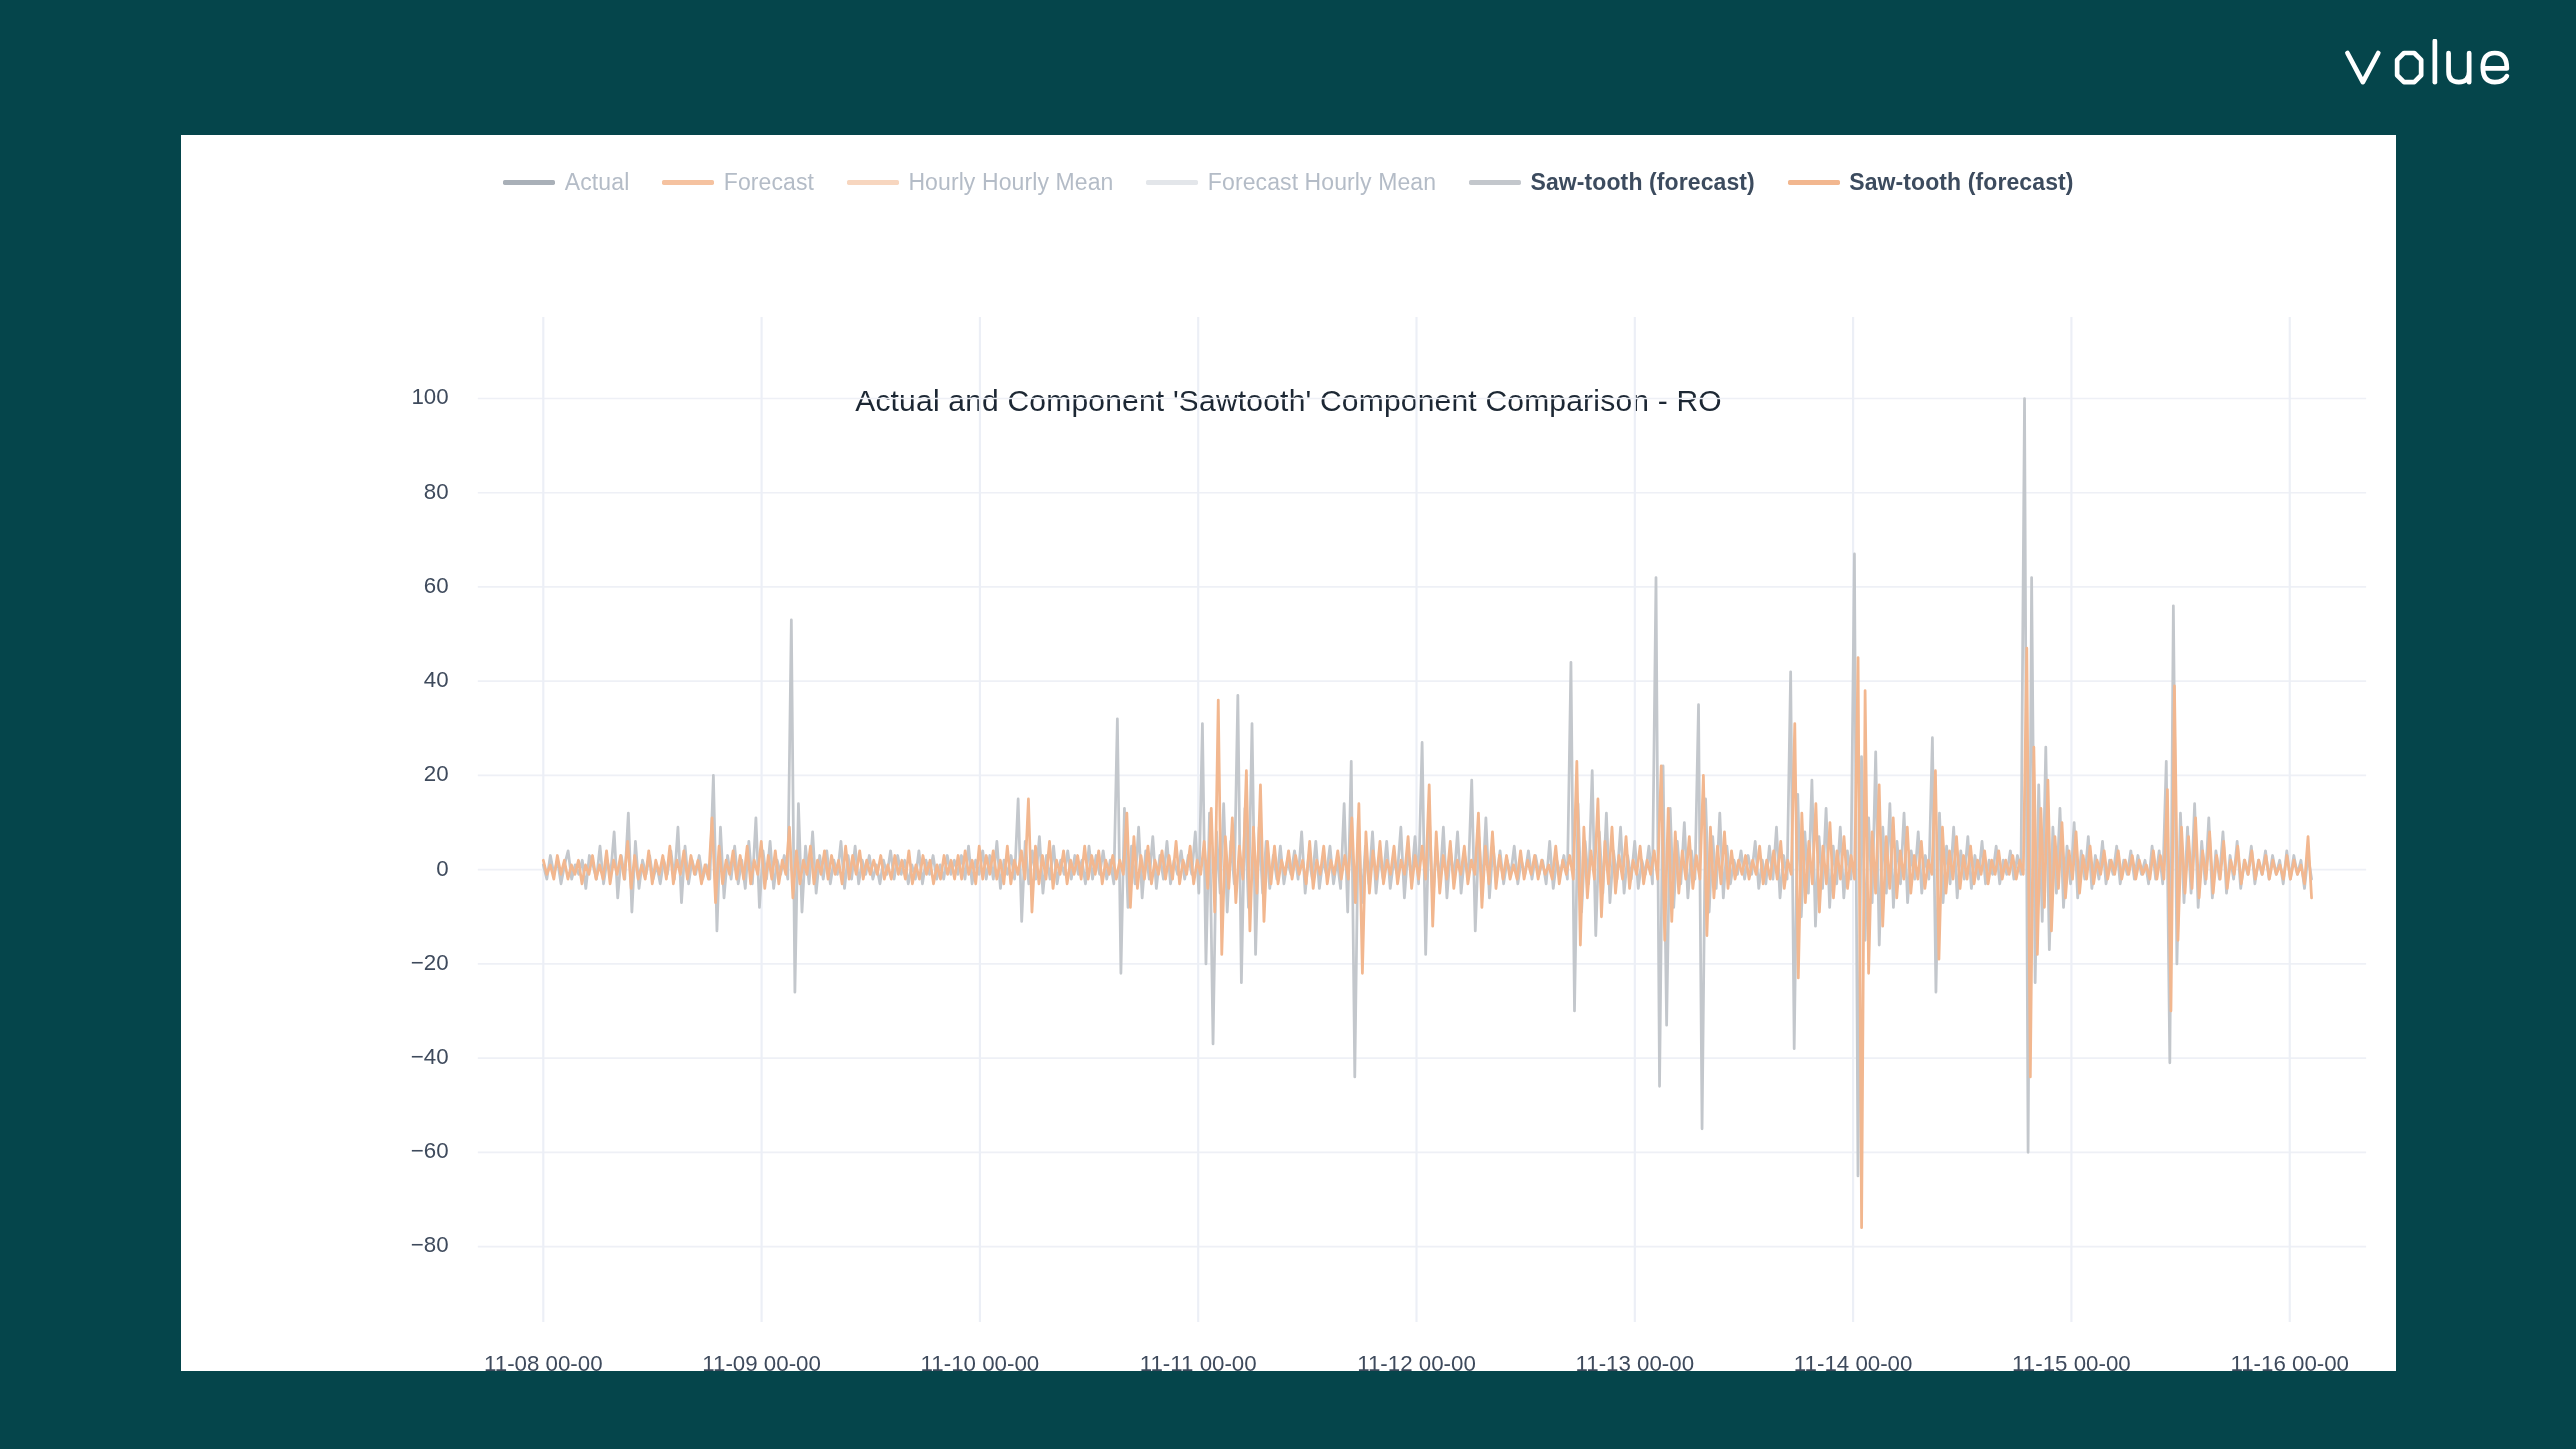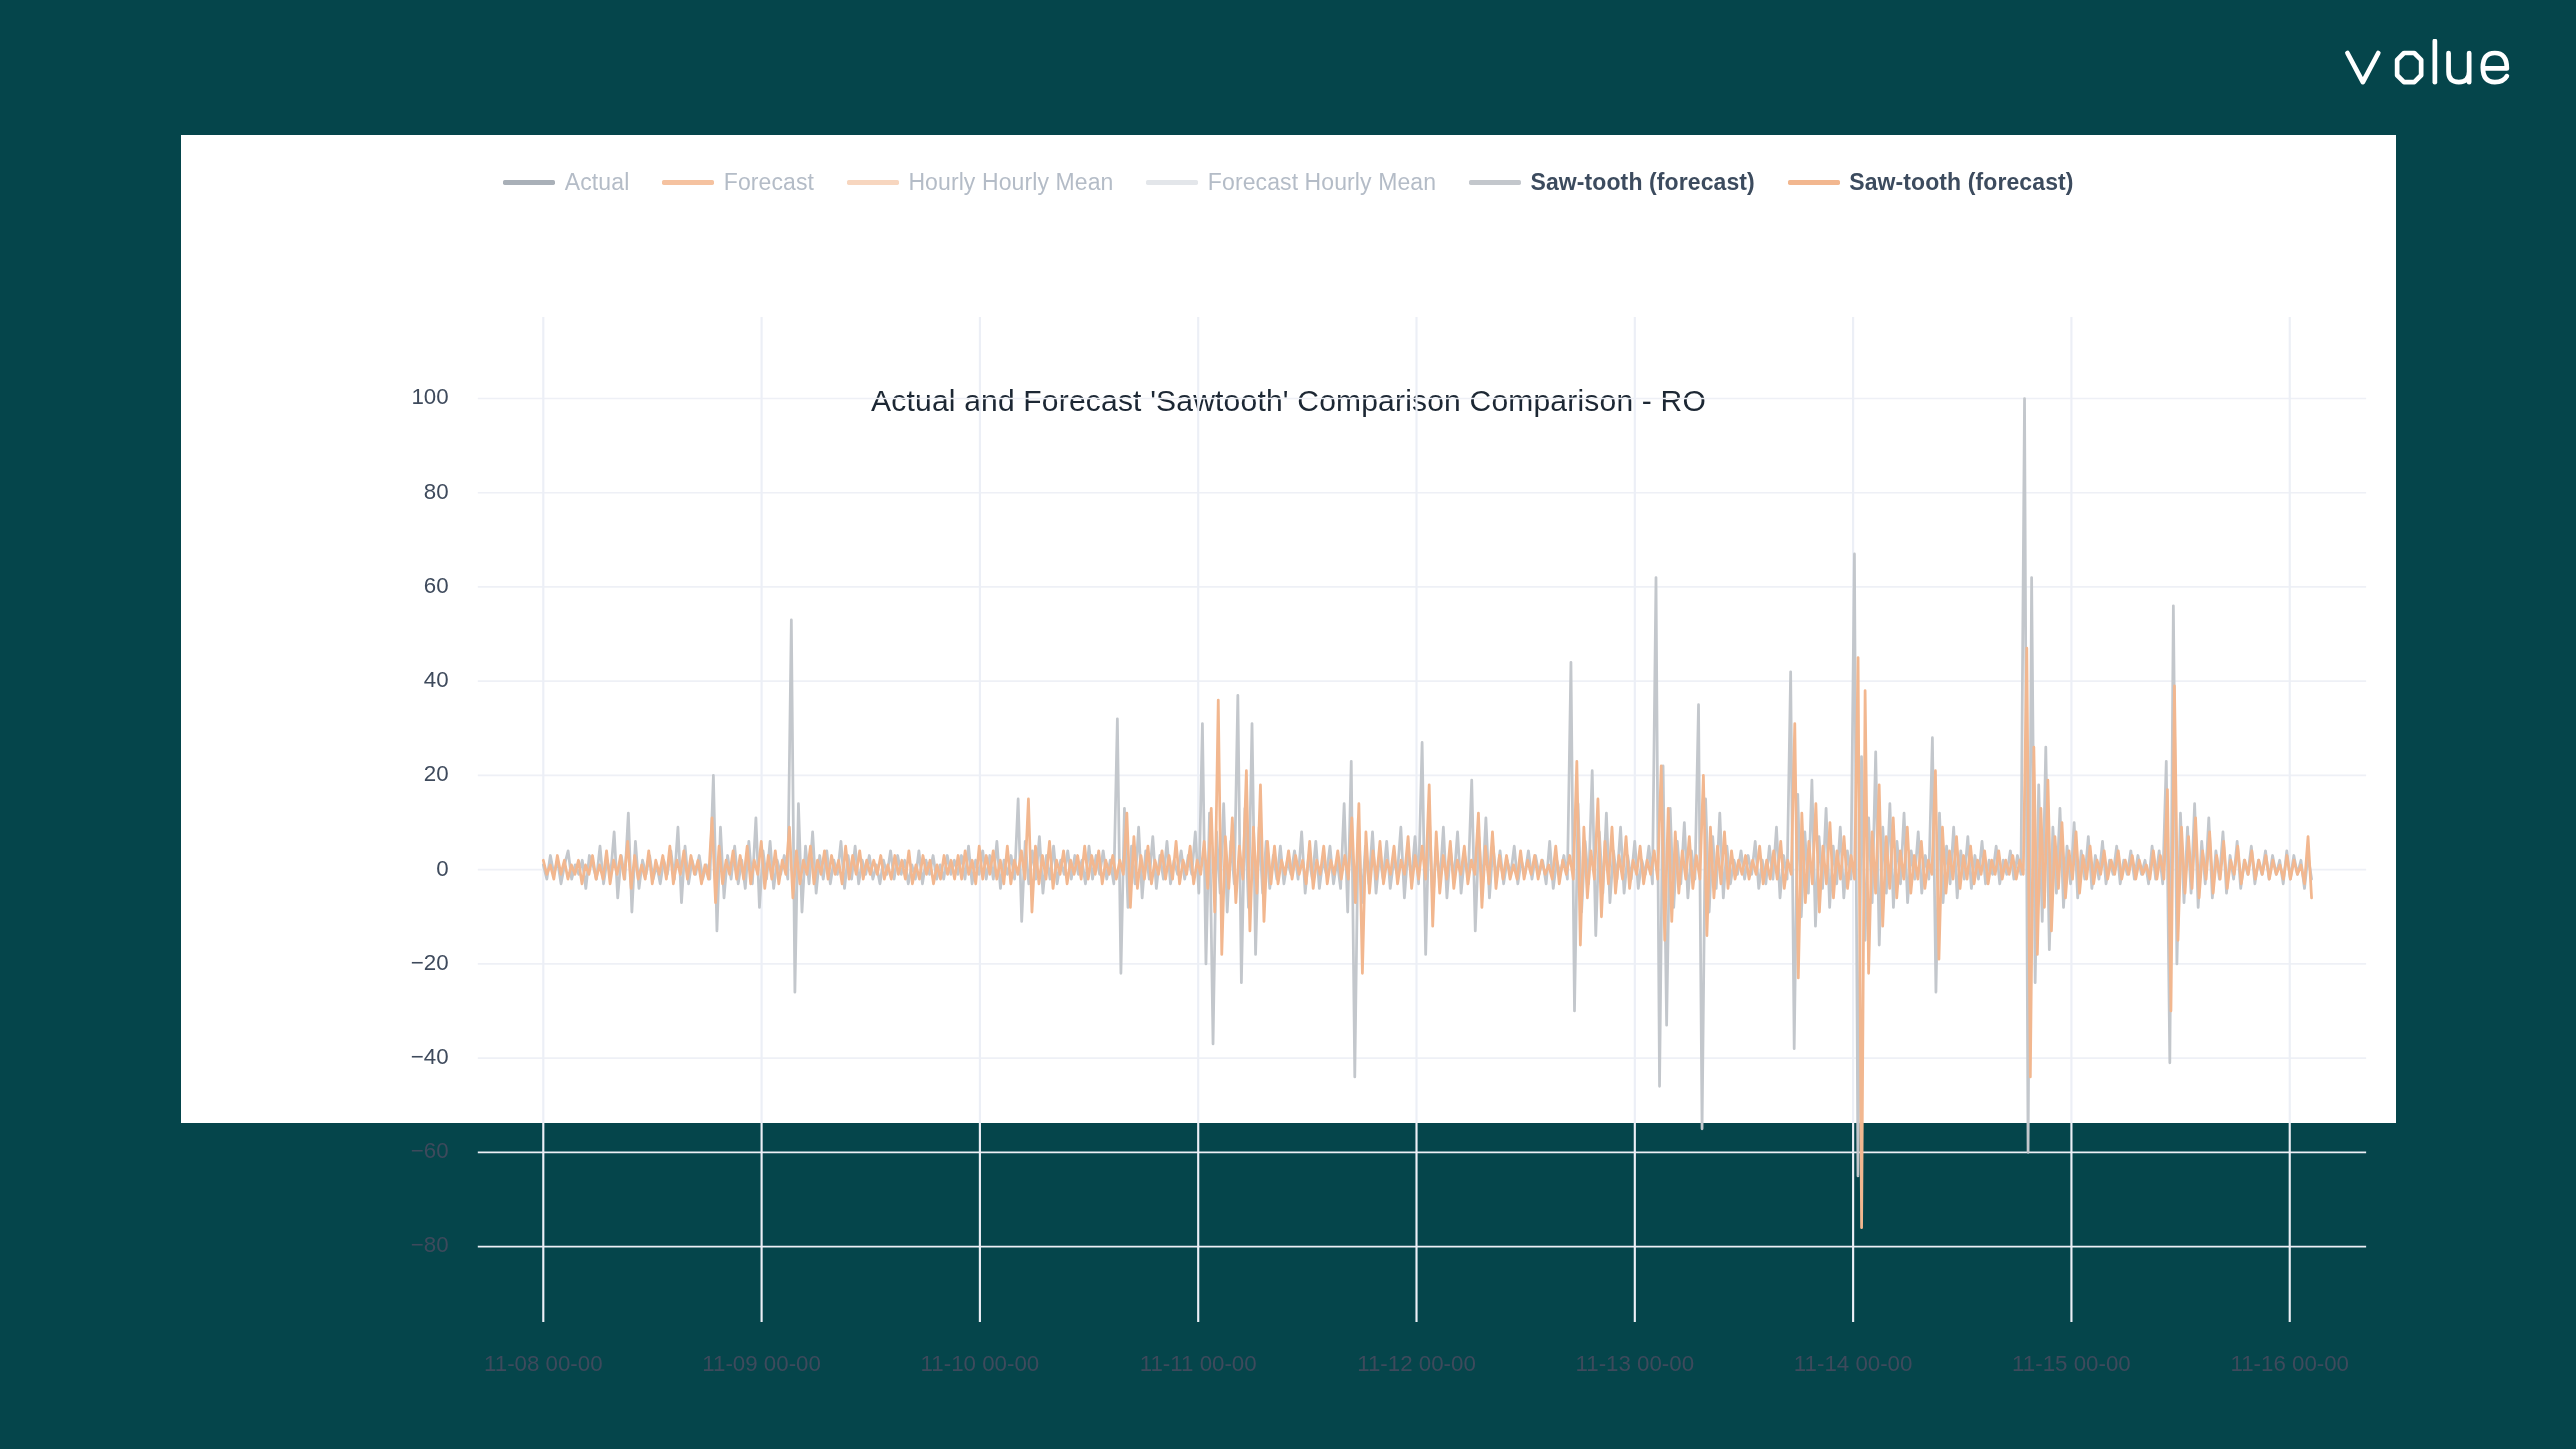--- a/index.html
+++ b/index.html
@@ -32,21 +32,21 @@
   }
   .brand-logo {
     display: block;
   }
   
   .card {
     position: absolute;
     left: 181px;
     top: 135px;
     width: 2215px;
-    height: 988px;
+    height: 1236px;
     background: #ffffff;
   }
   
   .legend {
     position: absolute;
     left: 0;
     top: 34px;
     width: 100%;
     display: flex;
     justify-content: center;
@@ -163,21 +163,21 @@
       <div class="legend-item active">
         <span class="legend-swatch" style="background:#c3c7cc"></span>
         <span class="legend-label">Saw-tooth (forecast)</span>
       </div>
       <div class="legend-item active">
         <span class="legend-swatch" style="background:#f2b78f"></span>
         <span class="legend-label">Saw-tooth (forecast)</span>
       </div>
     </div>
 
-    <div class="chart-title">Actual and Forecast 'Sawtooth' Comparison Comparison - RO</div>
+    <div class="chart-title">Actual and Component 'Sawtooth' Component Comparison - RO</div>
 
     <div class="plot-wrap">
       <svg class="plot-svg" id="plot-svg" width="2215" height="1236" viewBox="0 0 2579 1440">
           <line x1="345" x2="2545" y1="307" y2="307" class="gridline"></line>
           <line x1="345" x2="2545" y1="416.77777777777777" y2="416.77777777777777" class="gridline"></line>
           <line x1="345" x2="2545" y1="526.5555555555555" y2="526.5555555555555" class="gridline"></line>
           <line x1="345" x2="2545" y1="636.3333333333333" y2="636.3333333333333" class="gridline"></line>
           <line x1="345" x2="2545" y1="746.1111111111111" y2="746.1111111111111" class="gridline"></line>
           <line x1="345" x2="2545" y1="855.8888888888889" y2="855.8888888888889" class="gridline"></line>
           <line x1="345" x2="2545" y1="965.6666666666666" y2="965.6666666666666" class="gridline"></line>

